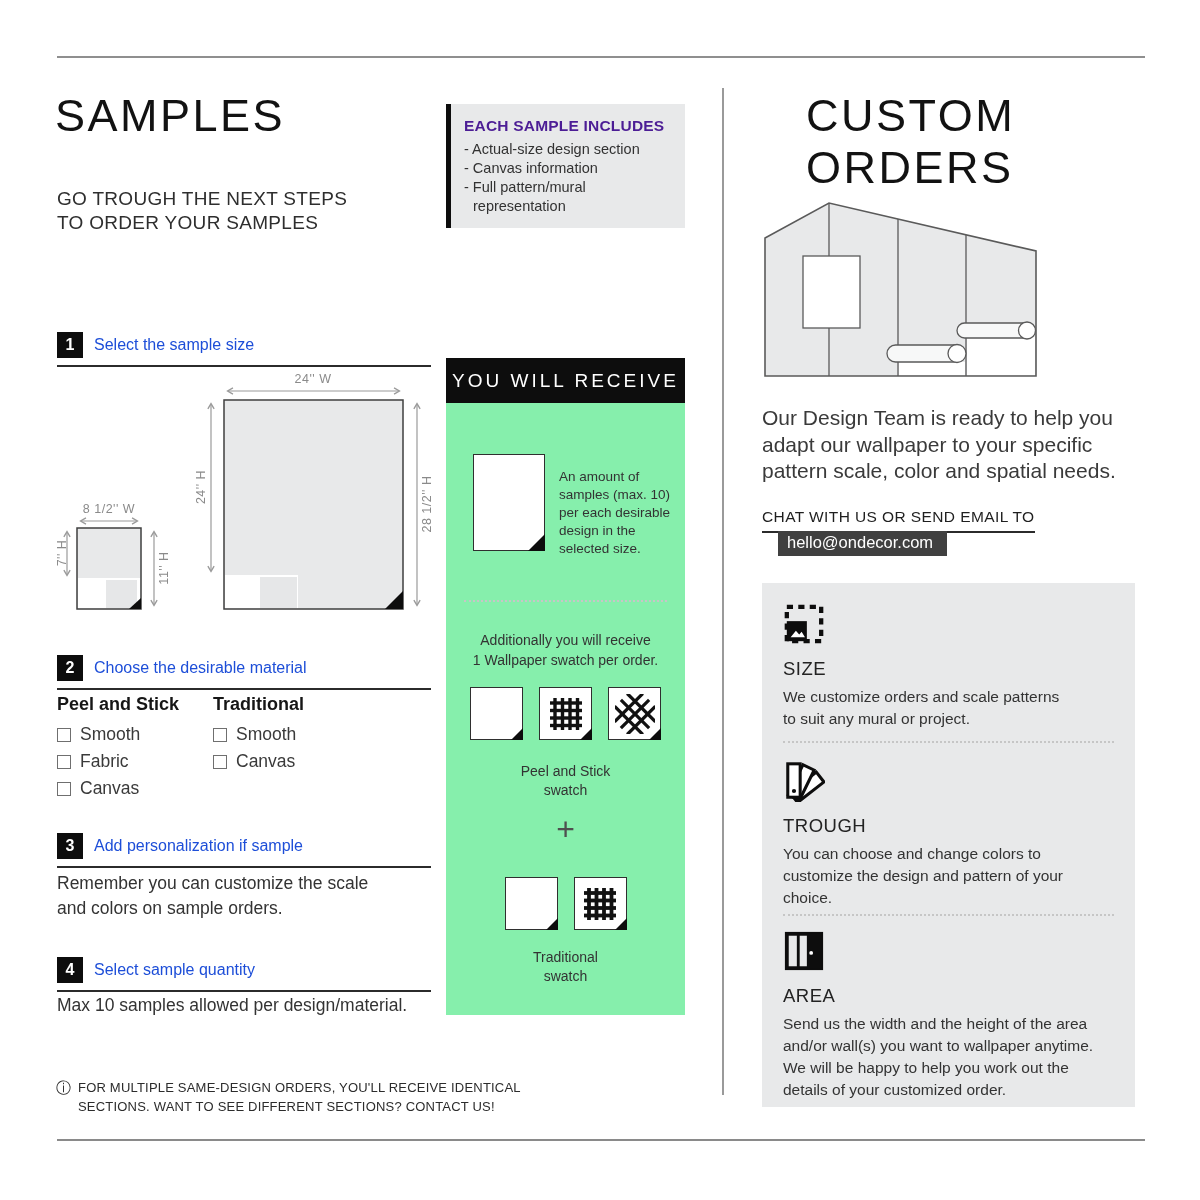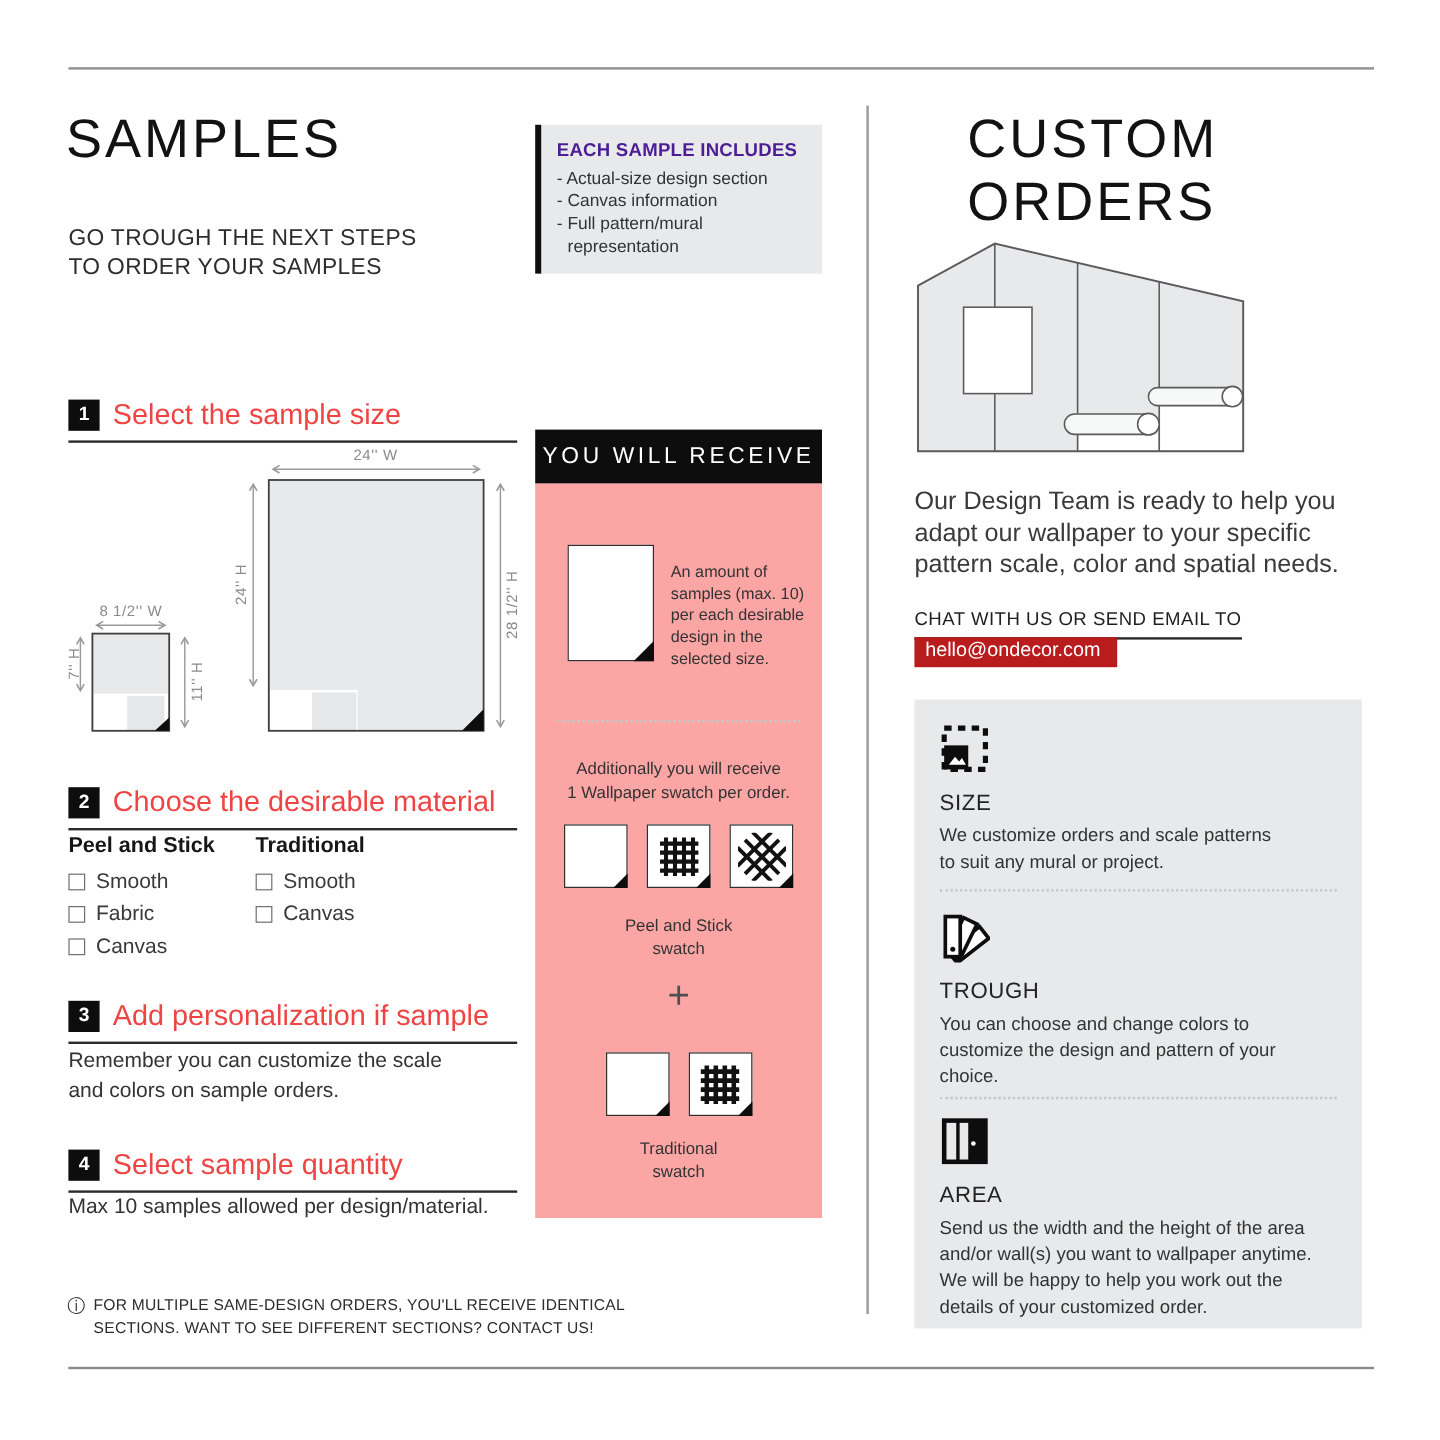--- a/index.html
+++ b/index.html
@@ -16,21 +16,21 @@
   h1{margin:0;font-weight:400;}
   #samples-title{left:55px;top:90px;font-size:45px;letter-spacing:2.5px;color:#121212;}
   #custom-title{left:758px;top:90px;font-size:45px;letter-spacing:2.5px;color:#121212;margin-left:48px;}
 
   #samples-subtitle{left:57px;top:187px;font-size:19px;line-height:24px;letter-spacing:.3px;color:#2e2e2e;}
 
   
   .step{left:57px;width:374px;border-bottom:2px solid #2b2b2b;padding-bottom:7px;display:flex;align-items:center;gap:11px;}
   #step1{top:332px;}#step2{top:655px;}#step3{top:833px;}#step4{top:957px;}
   .step-num{width:26px;height:26px;background:#0d0d0d;color:#fff;font-size:16px;font-weight:700;display:flex;align-items:center;justify-content:center;flex:0 0 26px;}
-  .step-title{font-size:24px;color:#ef4444;}
+  .step-title{font-size:16px;color:#1d4ed8;}
 
   #size-diagram{left:57px;top:372px;}
   .dim-line{stroke:#9a9a9a;stroke-width:1.2;}
   .dim-label{font-size:12.5px;fill:#8a8a8a;letter-spacing:.5px;font-family:"Liberation Sans",sans-serif;}
 
   
   #materials{left:57px;top:694px;width:374px;display:flex;}
   #materials .mcol{width:156px;}
   .mat-title{font-size:18px;font-weight:700;color:#161616;margin-bottom:9px;}
   .opt{display:flex;align-items:center;gap:9px;font-size:17.5px;color:#3a3a3a;margin-bottom:6px;cursor:default;}
@@ -43,41 +43,41 @@
   .note-icon{font-size:15px;line-height:18px;font-family:"DejaVu Sans",sans-serif;}
   .note-text{font-size:13px;line-height:18.5px;letter-spacing:.2px;}
 
   
   #includes-box{left:446px;top:104px;width:239px;height:124px;background:#e8e9ea;border-left:5px solid #0d0d0d;padding:13px 10px 0 13px;box-sizing:border-box;}
   .inc-title{font-size:15.5px;font-weight:700;color:#4c1d95;margin-bottom:5px;letter-spacing:.2px;}
   .inc-item{font-size:14.5px;line-height:19px;color:#323232;padding-left:9px;text-indent:-9px;}
   .inc-item::before{content:"- ";}
 
   #receive-header{left:446px;top:358px;width:239px;height:45px;background:#0d0d0d;color:#fff;font-size:19px;letter-spacing:3px;display:flex;align-items:center;justify-content:center;}
-  #receive-panel{left:446px;top:403px;width:239px;height:612px;background:#fca5a5;}
+  #receive-panel{left:446px;top:403px;width:239px;height:612px;background:#86efac;}
   .sample-card{position:absolute;left:27px;top:51px;width:70px;height:95px;background:#fff;border:1.6px solid #2f2f2f;}
   .sample-card::after{content:"";position:absolute;right:-1px;bottom:-1px;width:0;height:0;border-left:17px solid transparent;border-bottom:17px solid #0d0d0d;}
   #samples-text{position:absolute;left:113px;top:65px;width:122px;font-size:13.5px;line-height:18px;color:#333;}
   #mid-sep{position:absolute;left:18px;top:197px;width:203px;border-top:2px dotted #c6c6c6;}
   #additionally{position:absolute;left:0;top:227px;width:100%;text-align:center;font-size:14px;line-height:20px;color:#333;}
   .swatch-row{position:absolute;left:0;width:100%;display:flex;justify-content:center;gap:16px;}
   #swatch-row-1{top:284px;}
   #swatch-row-2{top:474px;}
   .swatch{width:53px;height:53px;background:#fff;border:1.6px solid #2f2f2f;position:relative;display:flex;align-items:center;justify-content:center;box-sizing:border-box;}
   .swatch::after{content:"";position:absolute;right:-1px;bottom:-1px;width:0;height:0;border-left:12px solid transparent;border-bottom:12px solid #0d0d0d;}
   .swatch-label{position:absolute;left:0;width:100%;text-align:center;font-size:14px;line-height:19px;color:#333;}
   #peel-label{top:359px;}
   #trad-label{top:545px;}
   #plus{position:absolute;left:0;top:408px;width:100%;text-align:center;font-size:32px;font-weight:300;color:#4f4f4f;}
 
   
   #house-diagram{left:755px;top:192px;}
   #intro{left:762px;top:405px;width:400px;font-size:21px;line-height:26.5px;color:#3a3a3a;}
   #chat-label{left:762px;top:508px;font-size:15.5px;letter-spacing:.4px;color:#1f1f1f;border-bottom:2px solid #2b2b2b;padding-bottom:5px;}
-  #email-badge{left:762px;top:531px;background:#b91c1c;color:#fff;font-size:16.5px;padding:2px 14px 4px 9px;cursor:pointer;}
+  #email-badge{left:778px;top:531px;background:#404040;color:#fff;font-size:16.5px;padding:2px 14px 4px 9px;cursor:pointer;}
   #features-panel{left:762px;top:583px;width:373px;height:524px;background:#e8e9ea;}
   .feature{position:absolute;left:21px;width:335px;}
   #feat-size{top:20px;}#feat-color{top:177px;}#feat-area{top:347px;}
   .feat-icon{width:42px;height:42px;display:block;}
   .feat-title{font-size:18.5px;letter-spacing:.5px;color:#232323;margin:13px 0 6px;}
   .feat-body{font-size:15.5px;line-height:22px;color:#333;}
   .feat-sep{position:absolute;left:21px;width:331px;border-top:2px dotted #c6c6c6;}
   #feat-sep-1{top:158px;}#feat-sep-2{top:331px;}
 </style>
 </head>

